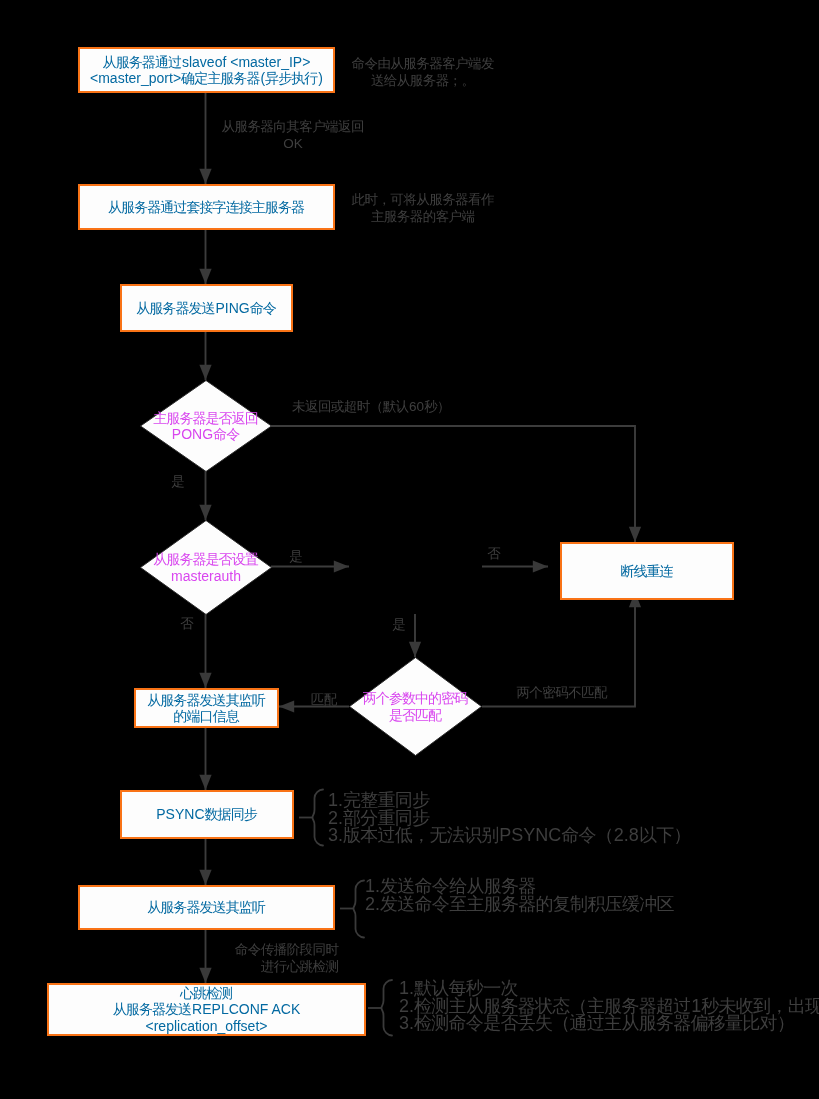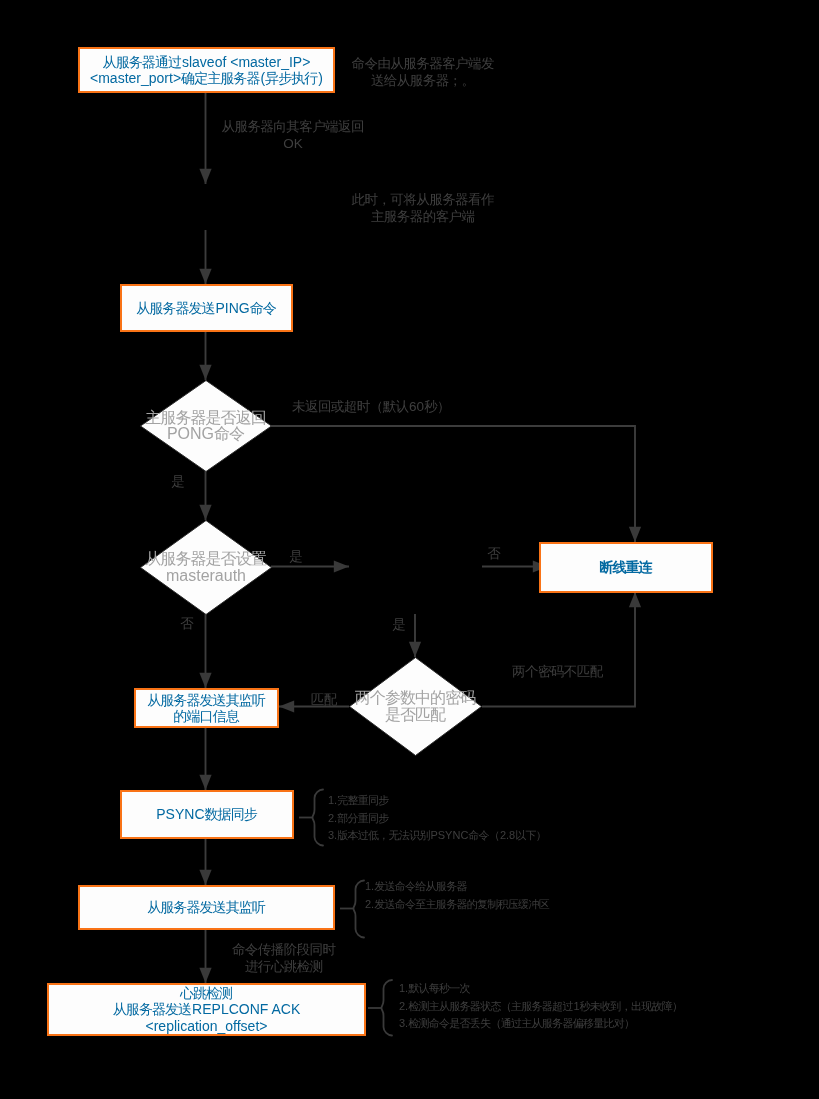--- a/index.html
+++ b/index.html
@@ -6,28 +6,28 @@
   html,body{margin:0;padding:0;background:#000;}
   body{width:819px;height:1099px;overflow:hidden;position:relative;
        font-family:"Liberation Sans",sans-serif;}
   #stage{position:absolute;left:0;top:0;width:819px;height:1099px;background:#000;
          will-change:transform;transform:translateZ(0);}
   svg.edges{position:absolute;left:0;top:0;width:819px;height:1099px;overflow:visible;}
 
   .node{position:absolute;box-sizing:border-box;background:#fdfdfd;border:2px solid #f97316;
         color:#0369a1;display:flex;align-items:center;justify-content:center;text-align:center;
         font-size:14px;line-height:16.5px;white-space:pre;}
-  .dia{position:absolute;color:#a3a3a3;display:flex;align-items:center;justify-content:center;
-       text-align:center;font-size:16px;line-height:16.5px;white-space:pre;}
+  .dia{position:absolute;color:#d946ef;display:flex;align-items:center;justify-content:center;
+       text-align:center;font-size:14px;line-height:16.5px;white-space:pre;}
   .dia > .dtxt{position:relative;z-index:2;}
   .dia > svg{position:absolute;left:0;top:0;z-index:1;}
 
   .elbl{position:absolute;color:#3f3f3f;font-size:13.5px;line-height:16.5px;text-align:center;
         white-space:pre;}
-  .ann{position:absolute;color:#3e3e3e;font-size:11px;line-height:17.5px;white-space:pre;}
+  .ann{position:absolute;color:#3e3e3e;font-size:18px;line-height:17.5px;white-space:pre;}
   .ntxt,.dtxt{display:block;}
   .node .cjk,.dia .cjk{letter-spacing:-0.93px;margin-right:0.93px;}
   .ann .cjk{letter-spacing:-0.72px;margin-right:0.72px;}
   .elbl .cjk{letter-spacing:-0.55px;margin-right:0.55px;}
 </style>
 </head>
 <body>
 
 <div id="stage">
   <svg class="edges" viewBox="0 0 819 1099">
@@ -98,24 +98,27 @@
    <g>
     <path d="M 392.0 980.0 C 387.75 980.0 383.5 984.25 383.5 988.5 L 383.5 1000.35 C 383.5 1005.875 381.5 1005.025 381.5 1008.0 C 381.5 1010.975 383.5 1010.125 383.5 1015.65 L 383.5 1027.0 C 383.5 1031.25 387.75 1035.5 392.0 1035.5" stroke="#3a3a3a" stroke-width="1.8" fill="none" stroke-linecap="round"></path>
     <path d="M 368 1008.0 L 381.5 1008.0" stroke="#3a3a3a" stroke-width="1.8" fill="none"></path>
    </g>
   </svg>
 
   <div class="node" style="left:78px;top:47px;width:257px;height:46px;">
     <span class="ntxt"><span class="cjk">从服务器通过</span>slaveof &lt;master_IP&gt;
 &lt;master_port&gt;<span class="cjk">确定主服务器</span>(<span class="cjk">异步执行</span>)</span>
   </div>
+  <div class="node" style="left:78px;top:184px;width:257px;height:46px;">
+    <span class="ntxt"><span class="cjk">从服务器通过套接字连接主服务器</span></span>
+  </div>
   <div class="node" style="left:120px;top:284px;width:173px;height:48px;">
     <span class="ntxt"><span class="cjk">从服务器发送</span>PING<span class="cjk">命令</span></span>
   </div>
-  <div class="node" style="left:539px;top:542px;width:174px;height:51px;font-weight:bold;">
+  <div class="node" style="left:560px;top:542px;width:174px;height:58px;">
     <span class="ntxt"><span class="cjk">断线重连</span></span>
   </div>
   <div class="node" style="left:120px;top:790px;width:174px;height:49px;">
     <span class="ntxt">PSYNC<span class="cjk">数据同步</span></span>
   </div>
   <div class="node" style="left:134px;top:688px;width:145px;height:40px;">
     <span class="ntxt"><span class="cjk">从服务器发送其监听</span>
 <span class="cjk">的端口信息</span></span>
   </div>
   <div class="node" style="left:78px;top:885px;width:257px;height:45px;">
@@ -153,22 +156,22 @@
 OK</div>
   <div class="elbl" style="left:323px;top:192px;width:200px;text-align:center;"><span class="cjk">此时，可将从服务器看作</span>
 <span class="cjk">主服务器的客户端</span></div>
   <div class="elbl" style="left:292px;top:399px;width:160px;text-align:left;"><span class="cjk">未返回或超时（默认</span>60<span class="cjk">秒）</span></div>
   <div class="elbl" style="left:168px;top:474px;width:20px;"><span class="cjk">是</span></div>
   <div class="elbl" style="left:286px;top:549px;width:20px;"><span class="cjk">是</span></div>
   <div class="elbl" style="left:484px;top:546px;width:20px;"><span class="cjk">否</span></div>
   <div class="elbl" style="left:177px;top:616px;width:20px;"><span class="cjk">否</span></div>
   <div class="elbl" style="left:389px;top:617px;width:20px;"><span class="cjk">是</span></div>
   <div class="elbl" style="left:309px;top:692px;width:30px;"><span class="cjk">匹配</span></div>
-  <div class="elbl" style="left:512px;top:664px;width:100px;text-align:left;"><span class="cjk">两个密码不匹配</span></div>
-  <div class="elbl" style="left:204px;top:942px;width:160px;text-align:center;"><span class="cjk">命令传播阶段同时</span>
+  <div class="elbl" style="left:512px;top:685px;width:100px;text-align:center;"><span class="cjk">两个密码不匹配</span></div>
+  <div class="elbl" style="left:179px;top:942px;width:160px;text-align:right;"><span class="cjk">命令传播阶段同时</span>
 <span class="cjk">进行心跳检测</span></div>
   <div class="ann" style="left:328px;top:792px;">1.<span class="cjk">完整重同步</span>
 2.<span class="cjk">部分重同步</span>
 3.<span class="cjk">版本过低，无法识别</span>PSYNC<span class="cjk">命令（</span>2.8<span class="cjk">以下）</span></div>
   <div class="ann" style="left:365px;top:878px;">1.<span class="cjk">发送命令给从服务器</span>
 2.<span class="cjk">发送命令至主服务器的复制积压缓冲区</span></div>
   <div class="ann" style="left:399px;top:980px;">1.<span class="cjk">默认每秒一次</span>
 2.<span class="cjk">检测主从服务器状态（主服务器超过</span>1<span class="cjk">秒未收到，出现故障）</span>
 3.<span class="cjk">检测命令是否丢失（通过主从服务器偏移量比对）</span></div>
 </div>

